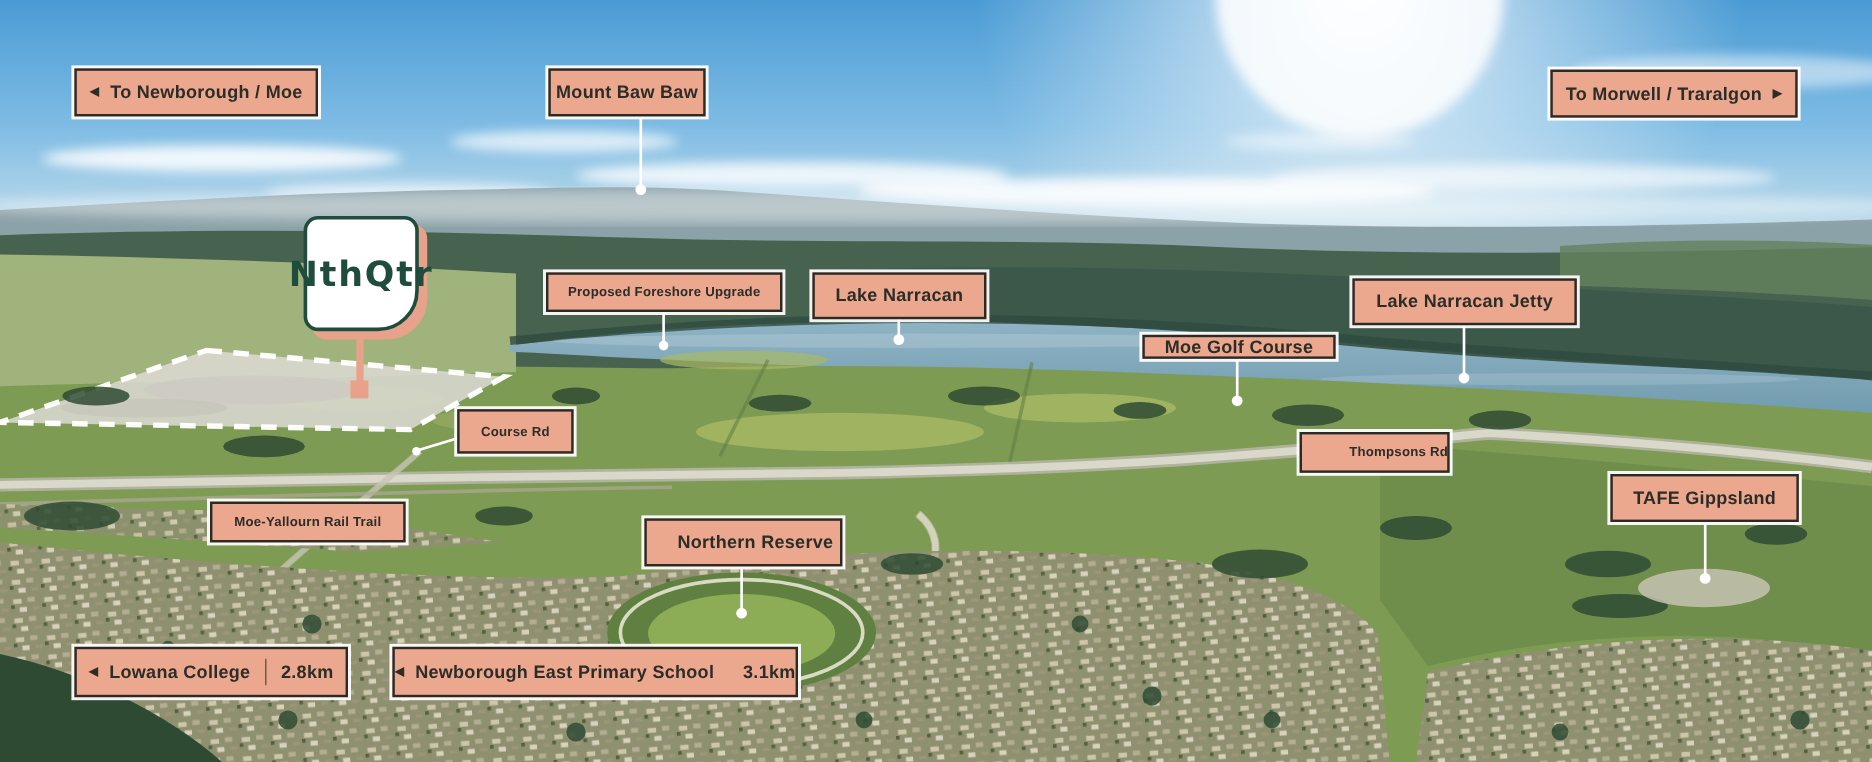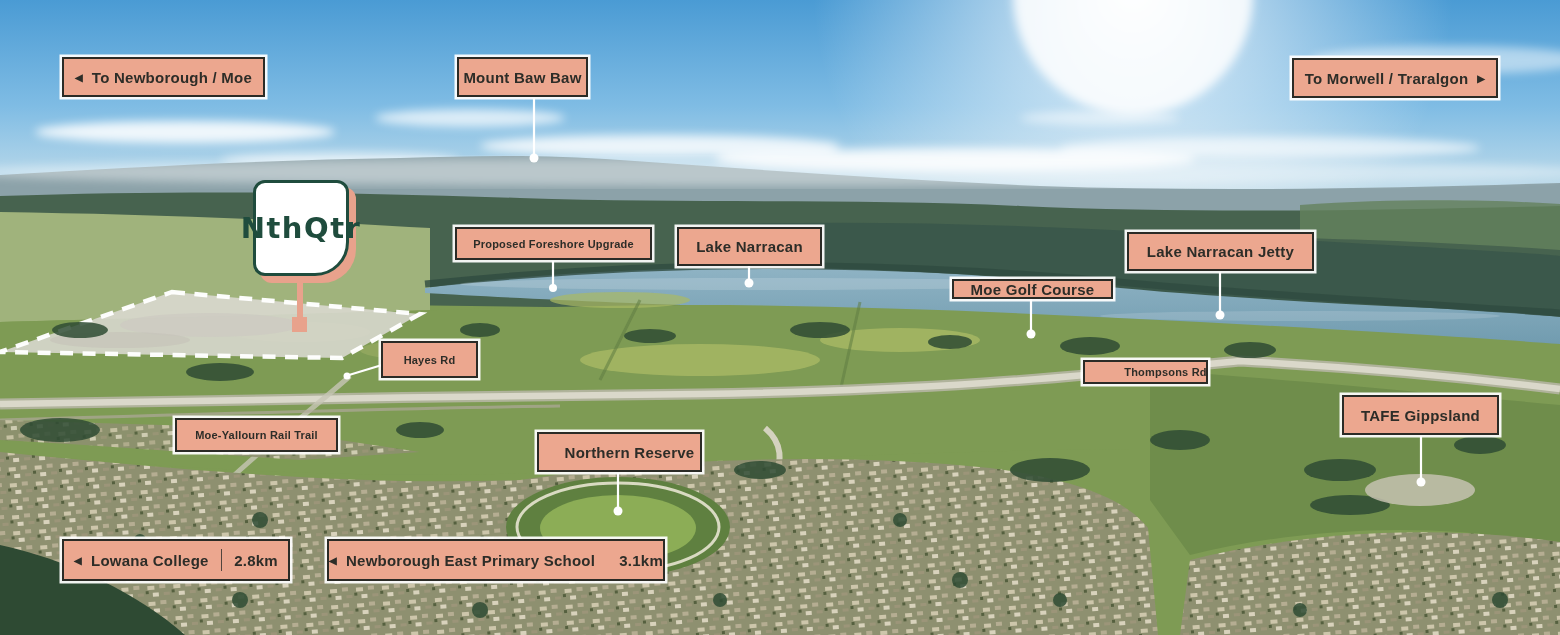--- a/index.html
+++ b/index.html
@@ -239,24 +239,24 @@
 
   <div class="sign" style="left:952px;top:255px;width:161px;height:20px;margin-top:24px;">
     <span>Moe Golf Course</span>
   </div>
 
   <div class="sign" style="left:1127px;top:232px;width:187px;height:39px;">
     <span>Lake Narracan Jetty</span>
   </div>
 
   <div class="sign small" style="left:381px;top:341px;width:97px;height:37px;">
-    <span>Hayes Rd</span>
-  </div>
-
-  <div class="sign small" style="left:1083px;top:360px;width:125px;height:24px;padding-left:40px;">
+    <span>Course Rd</span>
+  </div>
+
+  <div class="sign small" style="left:1083px;top:360px;width:125px;height:34px;padding-left:40px;">
     <span>Thompsons Rd</span>
   </div>
 
   <div class="sign" style="left:1342px;top:395px;width:157px;height:40px;">
     <span>TAFE Gippsland</span>
   </div>
 
   <div class="sign small" style="left:175px;top:418px;width:163px;height:34px;">
     <span>Moe-Yallourn Rail Trail</span>
   </div>

